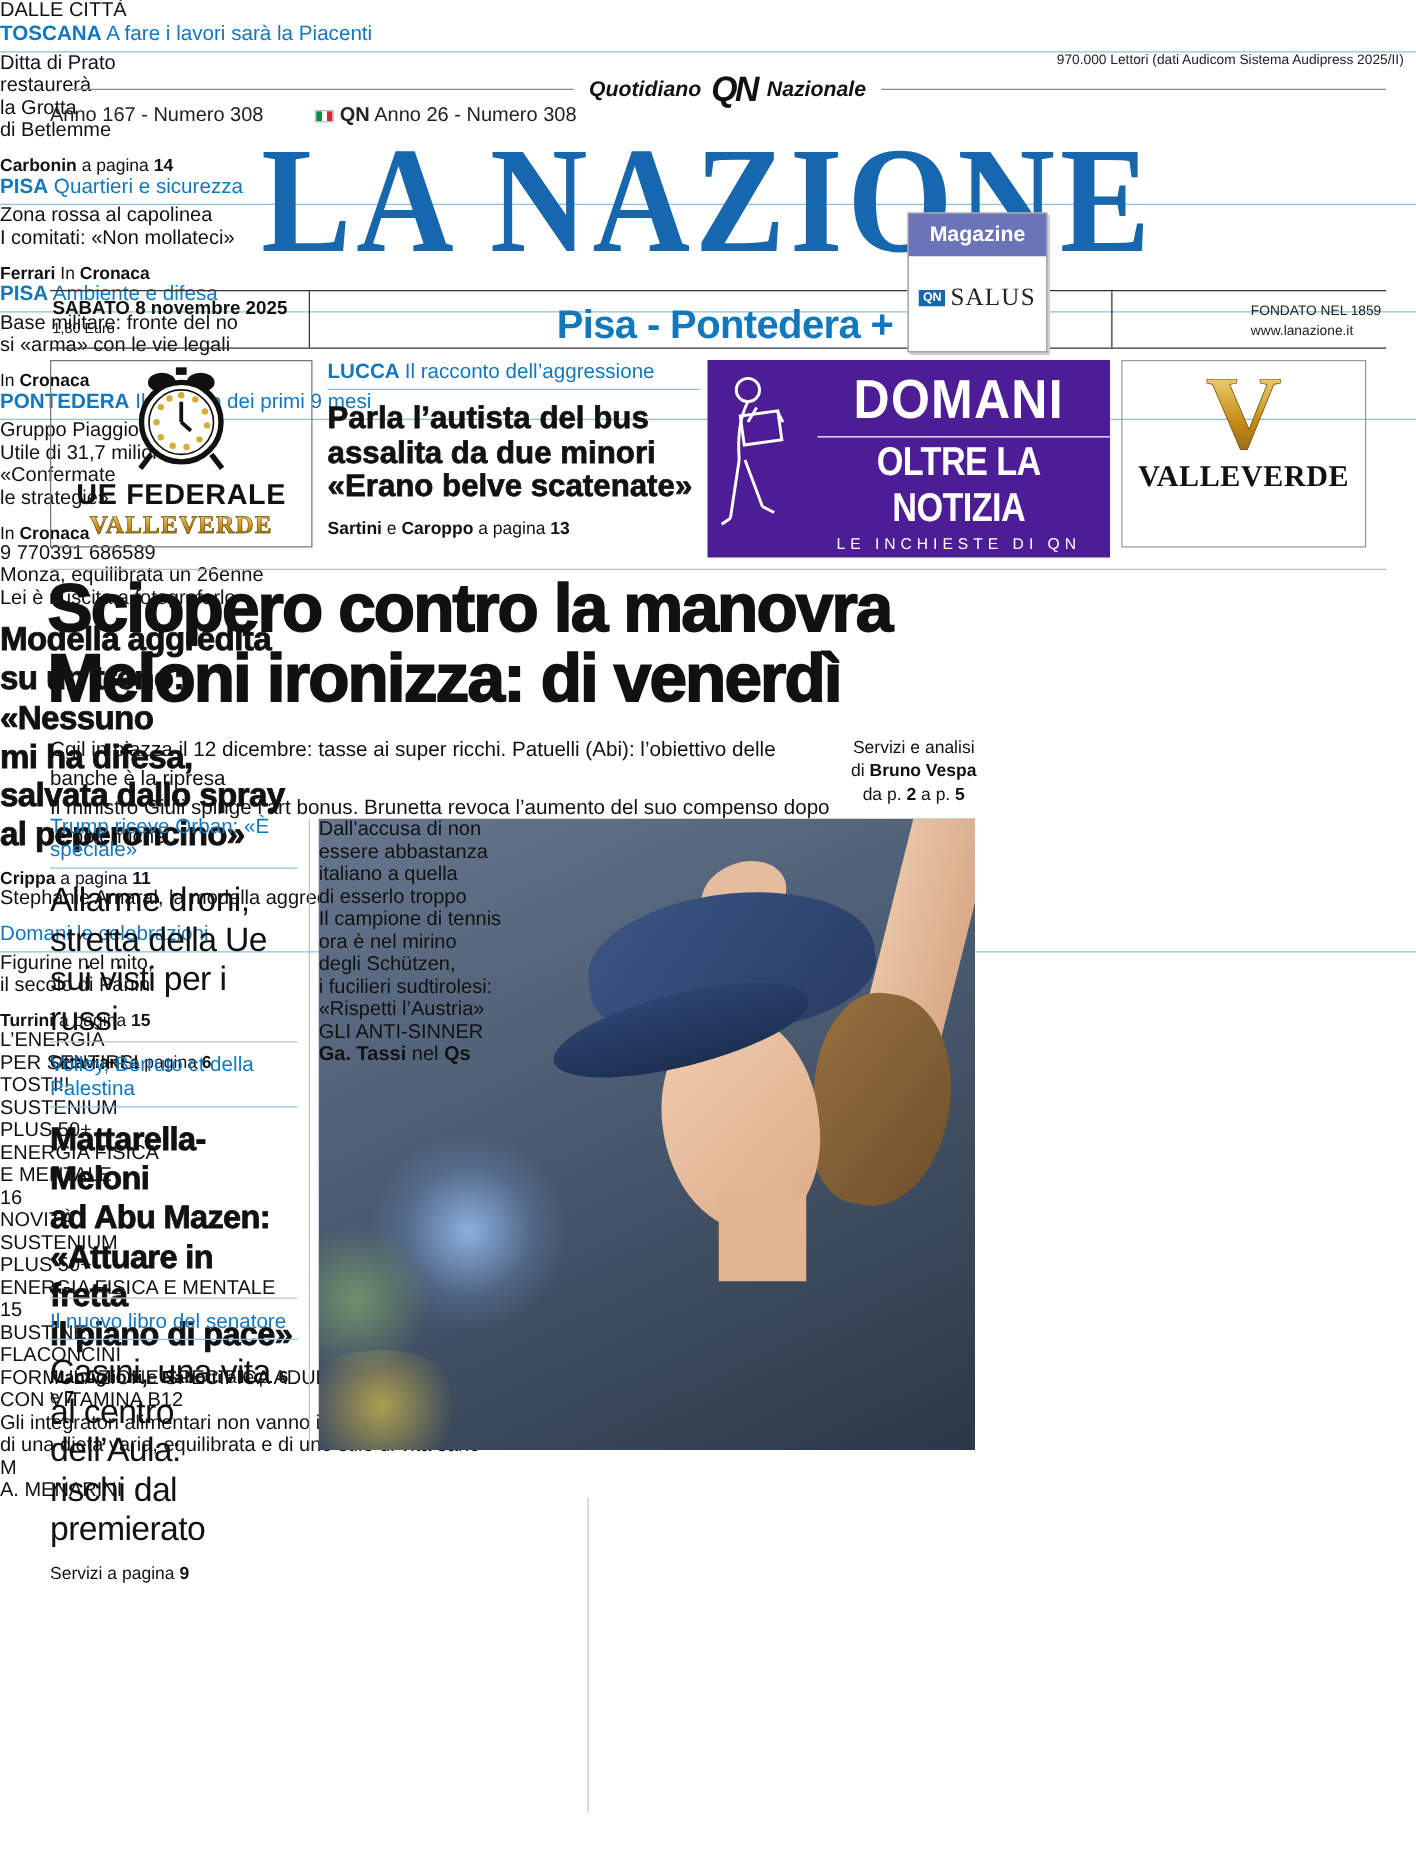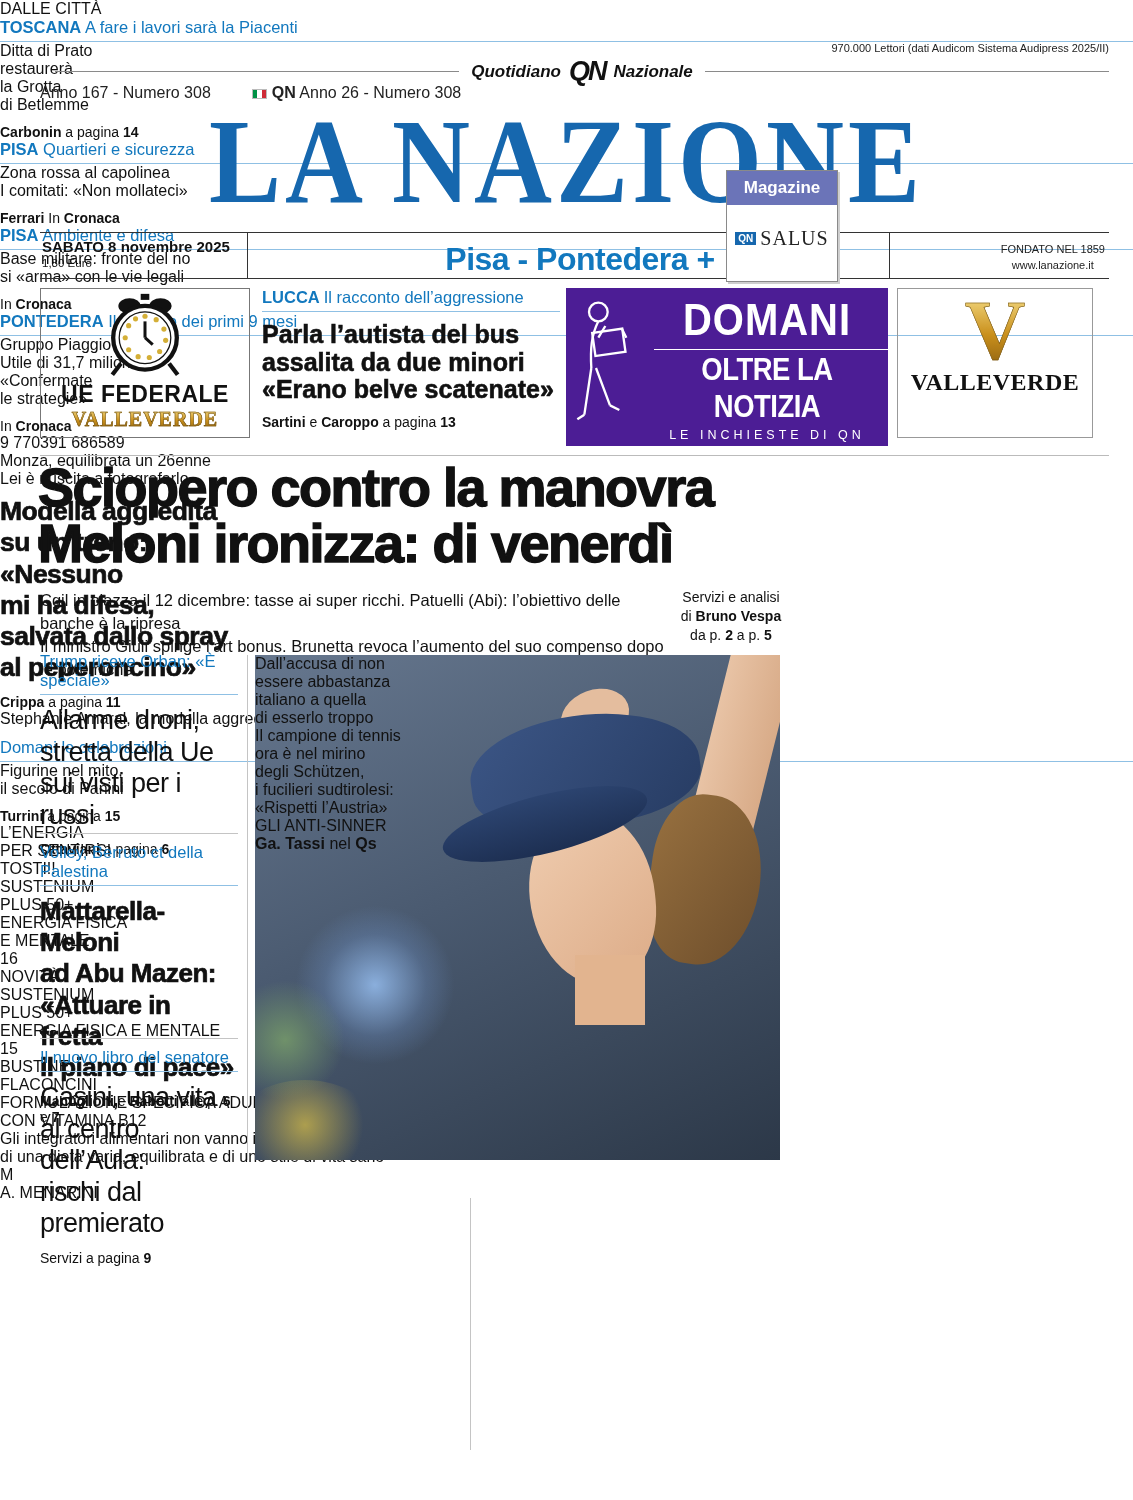--- a/index.html
+++ b/index.html
@@ -2,21 +2,21 @@
 <html><head>
 <meta charset="utf-8">
 <style>
   * { margin:0; padding:0; box-sizing:border-box; }
   body { background:#e9e9e9; font-family:"Liberation Sans", sans-serif; color:#111; }
   .page { position:relative; width:1133px; height:1500px; background:#fff; margin:0 auto; overflow:hidden; }
   .pre { white-space:pre-line; }
   .seg-b { font-weight:700; }
 
   
-  .readers { position:absolute; top:42px; right:24px; font-size:11px; color:#222; }
+  .readers { position:absolute; top:42px; right:10px; font-size:11px; color:#222; }
   .qn-row { position:absolute; top:56px; left:55px; right:24px; display:flex; align-items:center; gap:12px; }
   .qn-row .rule { flex:1; border-top:1.5px solid #8a8a8a; }
   .qn-wordmark { display:flex; align-items:center; gap:8px; font-style:italic; font-weight:700; font-size:17px; }
   .qn-logo { font-size:27px; font-weight:700; letter-spacing:-2px; font-style:italic; transform:scaleY(1.05); }
   .issue-row { position:absolute; top:84px; left:40px; right:24px; display:flex; justify-content:flex-start; font-size:16px; color:#222;gap:41px; }
   .flag { display:inline-block; width:15px; height:10px; margin-right:5px; vertical-align:middle;
           background:linear-gradient(90deg,#009246 0 33%,#fff 33% 66%,#ce2b37 66% 100%); border:0.5px solid #bbb; }
 
   
   .masthead { position:absolute; top:92px; left:0; right:0; text-align:center;
@@ -31,21 +31,21 @@
 
   
   .dateline { position:absolute; top:232px; left:40px; right:24px; height:47px;
               border-top:1.5px solid #333; border-bottom:1.5px solid #333; }
   .dateline .vsep { position:absolute; top:0; bottom:0; border-left:1.5px solid #333; }
   .date-cell { position:absolute; left:2px; top:5px; }
   .date-main { font-size:15px; font-weight:700; }
   .date-price { font-size:11.5px; margin-top:2px; }
   .edition { position:absolute; left:230px; width:620px; top:8px; text-align:center;
              color:#1278be; font-size:32px; font-weight:700; letter-spacing:-0.5px; }
-  .founded-cell { position:absolute; right:4px; top:9px; text-align:center; font-size:11px; color:#222; line-height:1.45; }
+  .founded-cell { position:absolute; right:4px; top:9px; text-align:left; font-size:11px; color:#222; line-height:1.45; }
 
   
   .box-vv-left { position:absolute; left:40px; top:288px; width:210px; height:150px; border:1.5px solid #777;
                  text-align:center; padding-top:4px; }
   .vv-title { font-size:23px; font-weight:700; letter-spacing:0.5px; margin-top:-2px; }
   .gold-text { font-family:"Liberation Serif", serif; font-weight:700;
                background:linear-gradient(#f7e08a,#c98f1b 55%,#8a5e10); -webkit-background-clip:text;
                background-clip:text; color:transparent; -webkit-text-stroke:0.5px #6b4e10; }
   .vv-brand { font-size:20px; letter-spacing:1px; }
 

